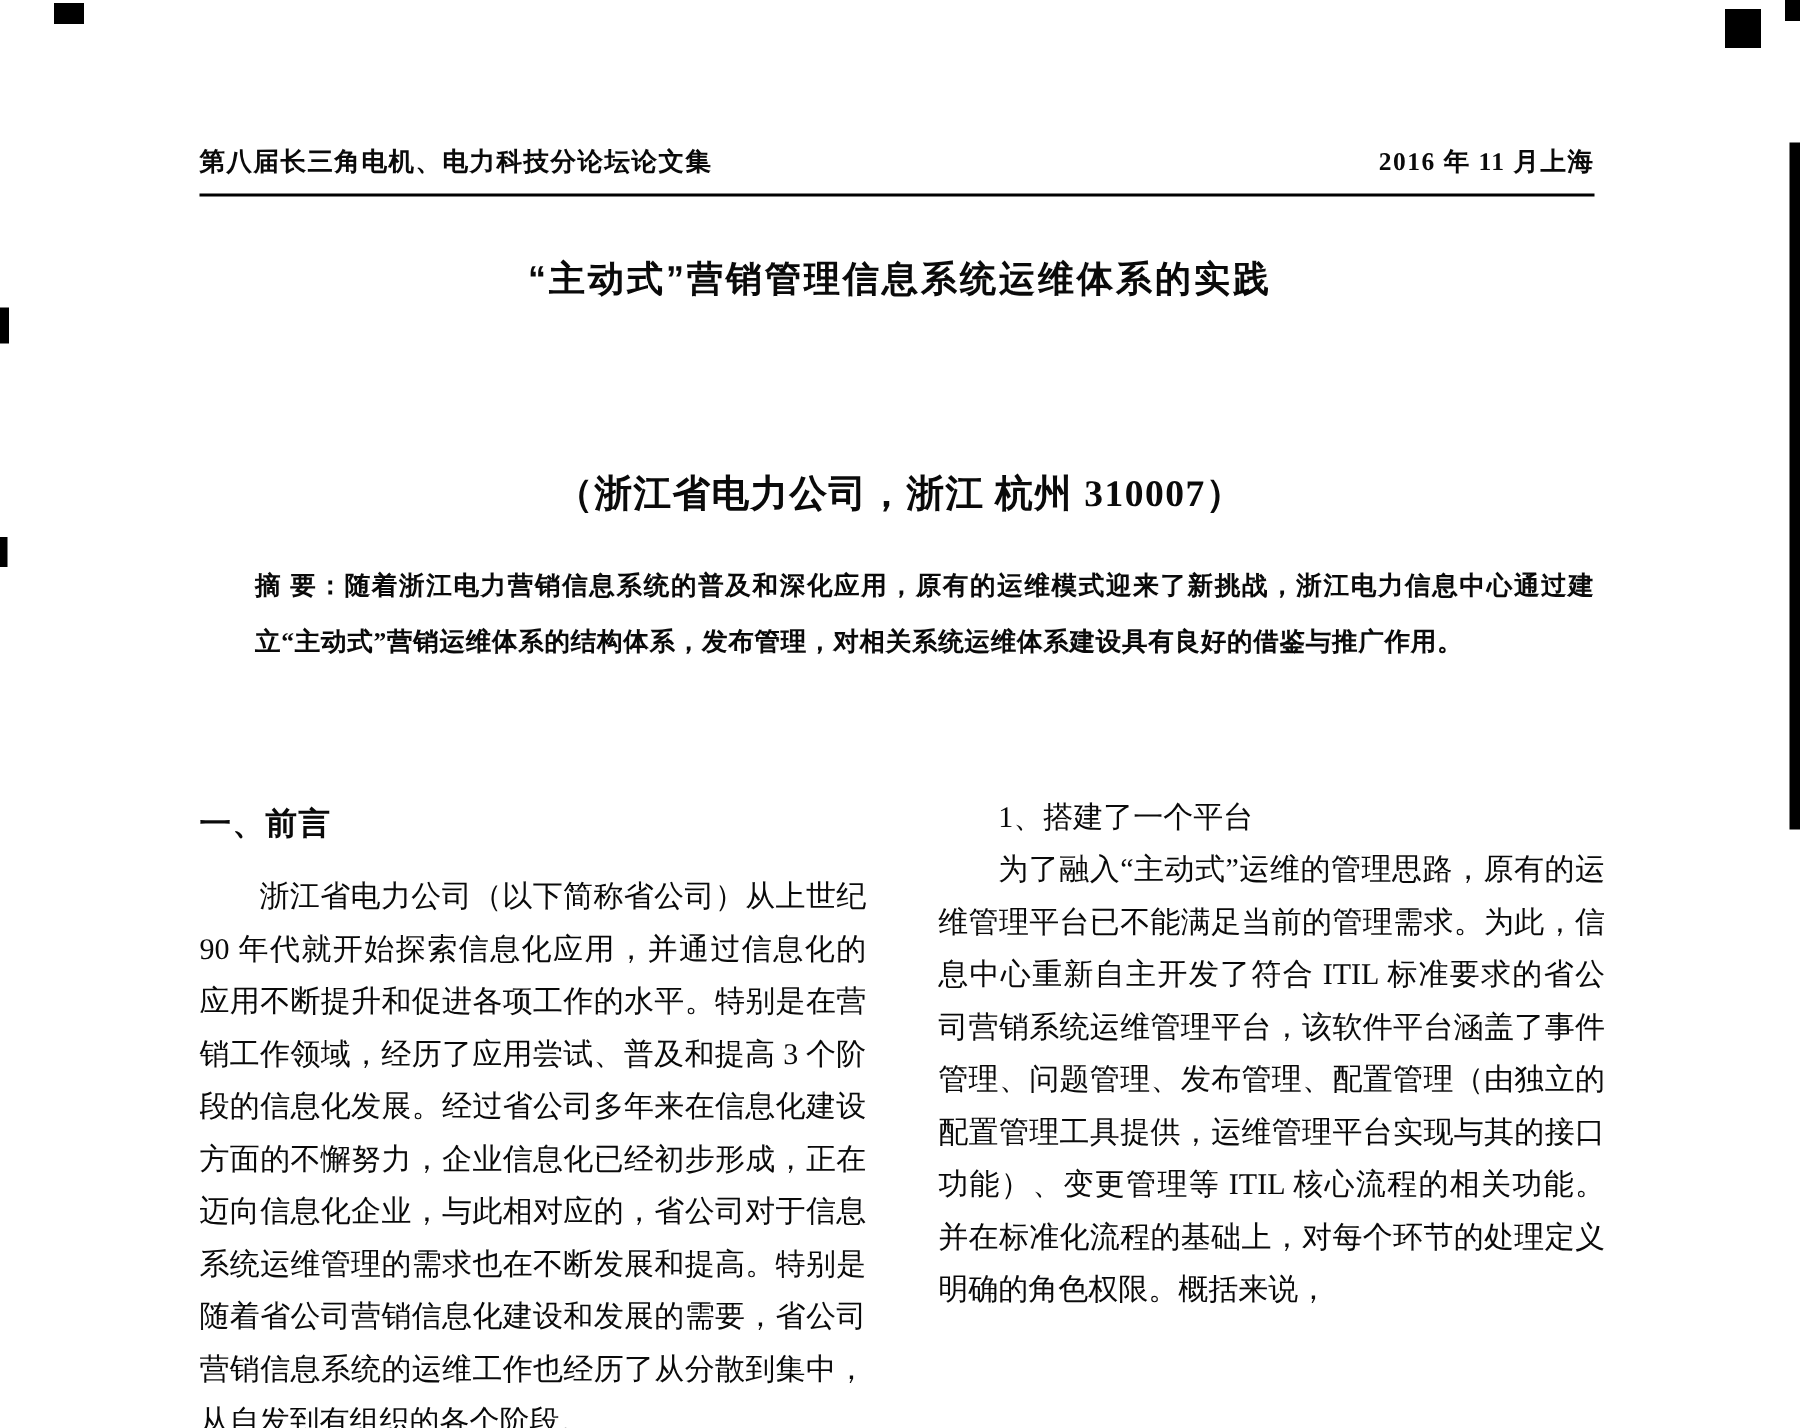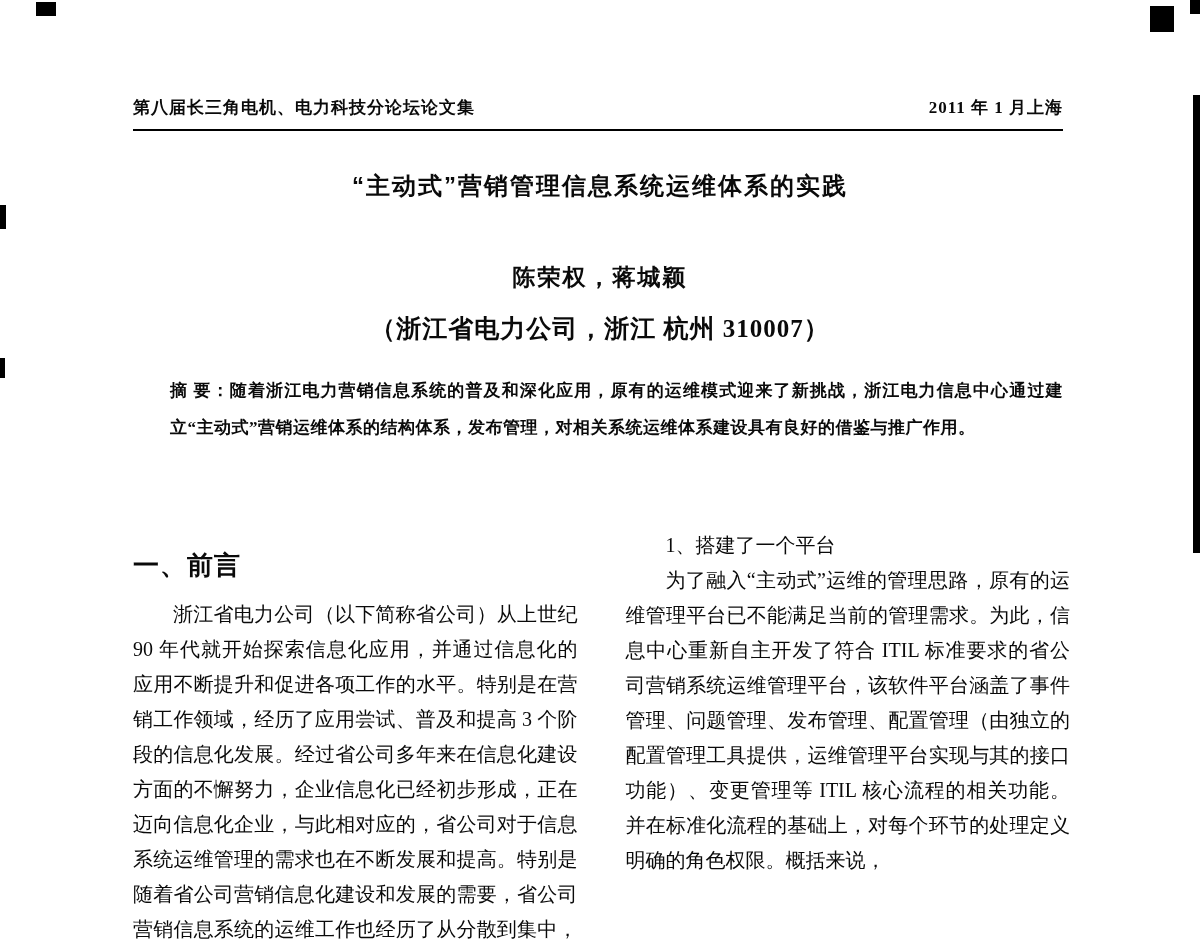--- a/index.html
+++ b/index.html
@@ -67,46 +67,45 @@
     position: absolute; left: 133px; top: 528px; width: 937px; bottom: 0;
     display: flex; gap: 48px;
     font-size: 20px; line-height: 35px;
     text-align: justify;
     overflow: hidden;
   }
   .col { flex: 1 1 0; }
 
   .sec-heading {
     font-family: "Liberation Sans", "DejaVu Sans", sans-serif;
-    font-size: 26px; font-weight: bold;
-    margin: 20px 0 14px 0;
+    font-size: 21px; font-weight: bold;
+    margin: 4px 0 14px 0;
     letter-spacing: 1px;
   }
   .indent { text-indent: 2em; }
   .sub-heading { font-weight: normal; text-indent: 2em; }
 </style>
 </head>
 <body>
 
 <div class="page">
 
   <div class="artifact art-tl"></div>
   <div class="artifact art-tr"></div>
   <div class="artifact art-trc"></div>
   <div class="artifact art-rbar"></div>
   <div class="artifact art-l1"></div>
   <div class="artifact art-l2"></div>
 
   <div class="header">
     <span>第八届长三角电机、电力科技分论坛论文集</span>
-    <span>2011 年 1 月上海</span>
+    <span>2016 年 11 月上海</span>
   </div>
 
   <div class="title">“主动式”营销管理信息系统运维体系的实践</div>
-  <div class="authors">陈荣权，蒋城颖</div>
   <div class="affiliation">（浙江省电力公司，浙江 杭州  310007）</div>
 
   <div class="abstract-block">
     <p><span>摘  要：</span><span>随着浙江电力营销信息系统的普及和深化应用，原有的运维模式迎来了新挑战，浙江电力信息中心通过建立“主动式”营销运维体系的结构体系，发布管理，对相关系统运维体系建设具有良好的借鉴与推广作用。</span></p>
   </div>
 
   <div class="columns">
     <div class="col">
       <div class="sec-heading">一、前言</div>
       <p class="indent">浙江省电力公司（以下简称省公司）从上世纪 90 年代就开始探索信息化应用，并通过信息化的应用不断提升和促进各项工作的水平。特别是在营销工作领域，经历了应用尝试、普及和提高 3 个阶段的信息化发展。经过省公司多年来在信息化建设方面的不懈努力，企业信息化已经初步形成，正在迈向信息化企业，与此相对应的，省公司对于信息系统运维管理的需求也在不断发展和提高。特别是随着省公司营销信息化建设和发展的需要，省公司营销信息系统的运维工作也经历了从分散到集中，从自发到有组织的各个阶段。</p>

